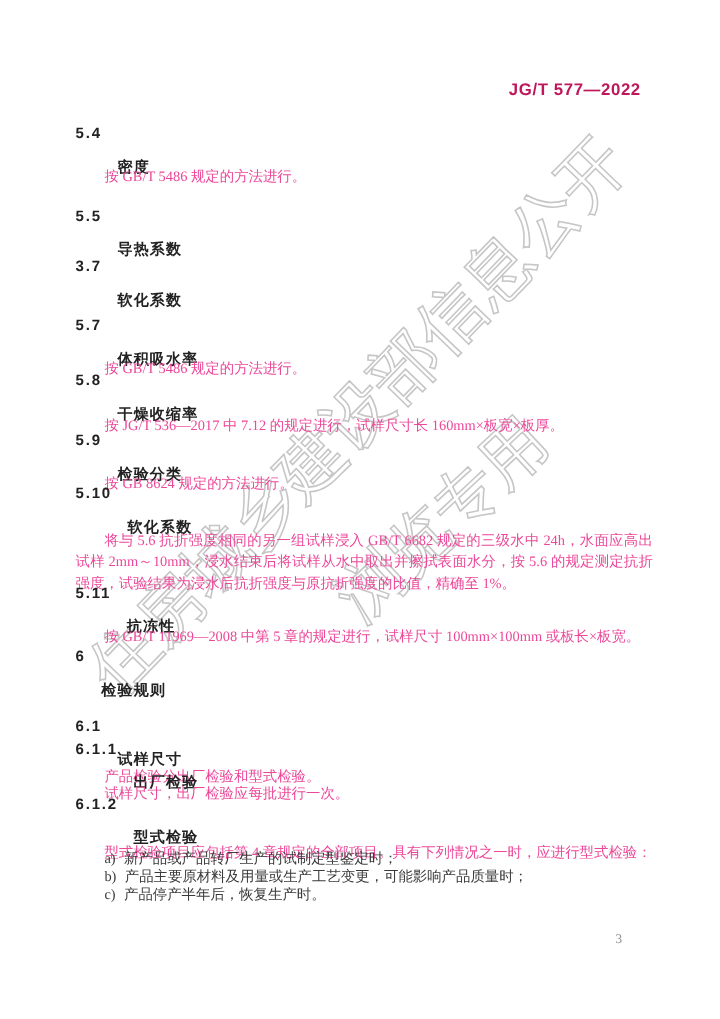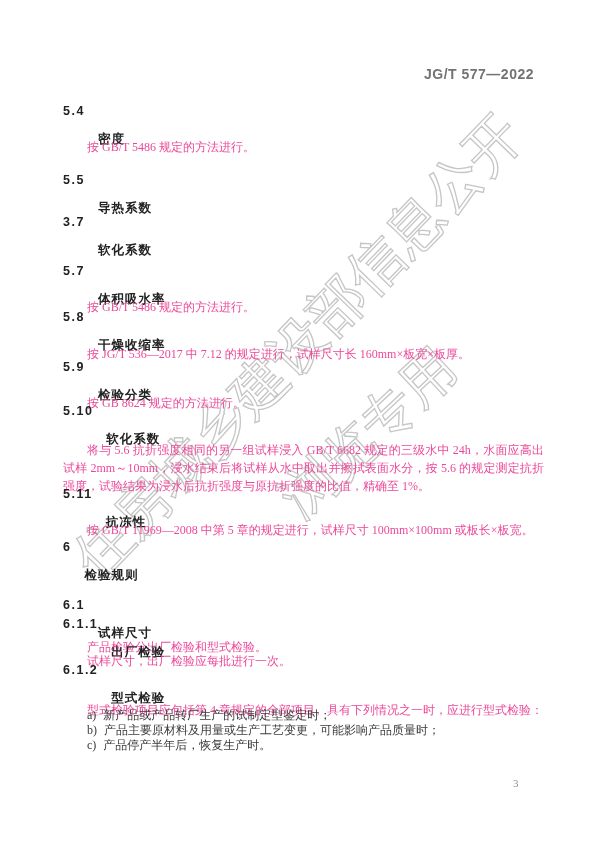--- a/index.html
+++ b/index.html
@@ -3,21 +3,21 @@
 <meta charset="utf-8">
 <style>
   html,body{margin:0;padding:0;background:#ffffff;}
   .page{
     position:relative;width:600px;height:849px;background:#ffffff;overflow:hidden;
     font-family:"Liberation Serif","DejaVu Serif",serif;color:#333;
   }
   .std-code{
     position:absolute;top:66px;right:66px;
     font-family:"Liberation Sans","DejaVu Sans",sans-serif;
-    font-weight:700;font-size:14px;letter-spacing:.5px;color:#737373;
+    font-weight:700;font-size:14px;letter-spacing:.5px;color:#be185d;
   }
   .content{position:absolute;left:63px;top:0;width:481px;height:849px;}
   .h{
     position:absolute;left:0;display:flex;gap:13px;
     font-family:"Liberation Sans","DejaVu Sans",sans-serif;
     font-weight:700;font-size:12.5px;line-height:14px;color:#222;
   }
   .h .hn{letter-spacing:1.5px;}
   .h .ht{letter-spacing:1px;margin-top:28px;}
   .b{

